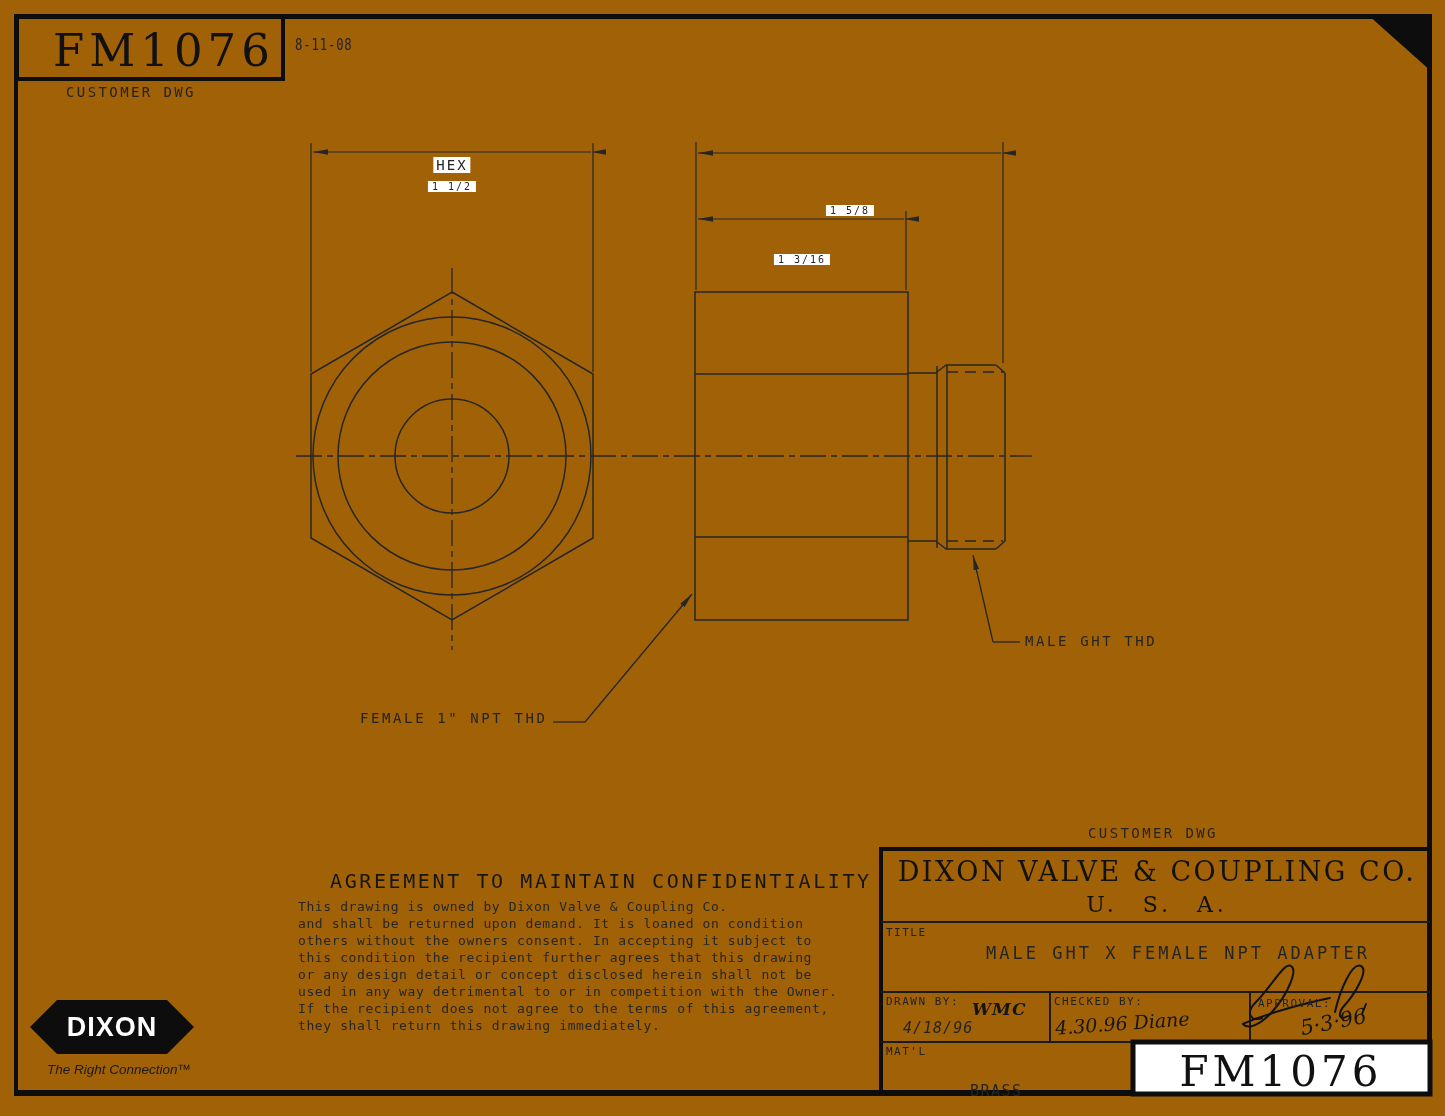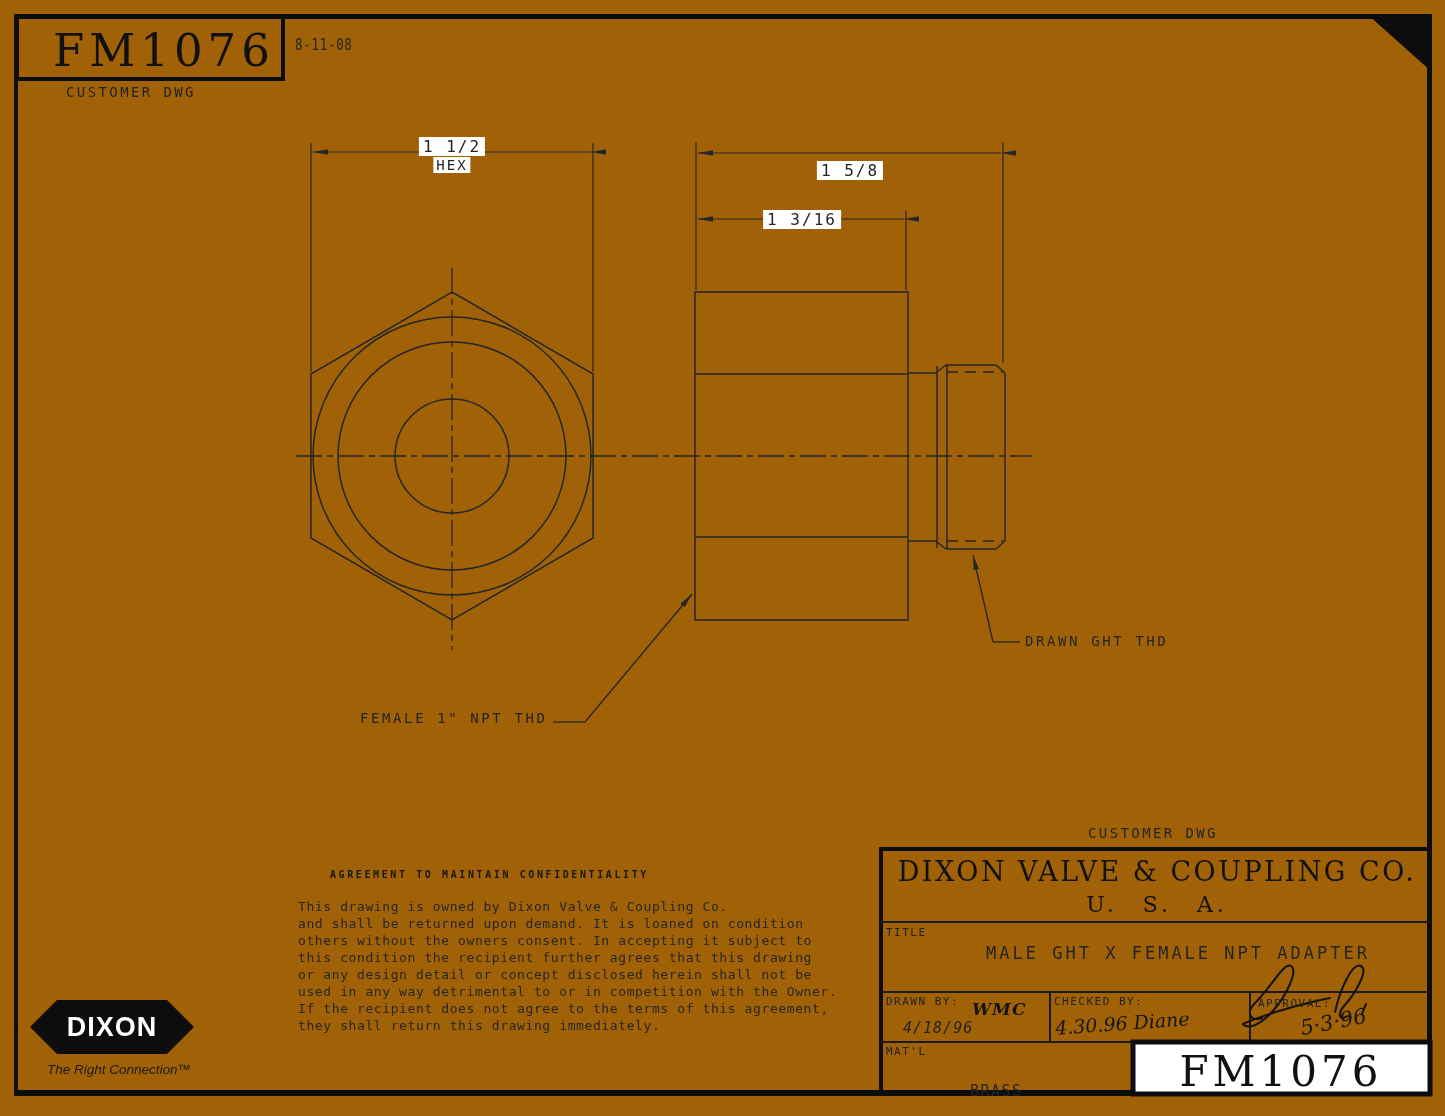--- a/index.html
+++ b/index.html
@@ -3,21 +3,21 @@
 <meta charset="utf-8">
 <style>
   html,body{margin:0;padding:0;background:#e8e8e8;}
   #page{position:relative;width:1445px;height:1116px;background:#a16207;overflow:hidden;
         font-family:"DejaVu Sans Mono",monospace;color:#1f1f1f;}
   .abs{position:absolute;white-space:nowrap;}
   .cad{font-family:"DejaVu Sans Mono",monospace;color:#242424;}
   .serif{font-family:"DejaVu Serif","Liberation Serif",serif;color:#111;}
   .hand{font-family:"DejaVu Serif","Liberation Serif",serif;font-style:italic;color:#151515;}
   .ctr{transform:translateX(-50%);}
-  .dimtxt{background:#fff;padding:0 4px;font-size:16px;letter-spacing:2px;}
+  .dimtxt{background:#fff;padding:0 4px;font-size:10px;letter-spacing:2px;margin-top:44px;}
   .lbl{font-size:11px;letter-spacing:1.5px;color:#222;}
   svg{position:absolute;left:0;top:0;}
   .agree-line{height:17px;font-size:13px;letter-spacing:0.6px;color:#262626;}
 </style>
 </head>
 <body>
 
 <div id="page">
 
   <svg width="1445" height="1116" viewBox="0 0 1445 1116">
@@ -112,23 +112,23 @@
   <div class="abs serif" style="left:53px;top:24px;font-size:45px;letter-spacing:5px;">FM1076</div>
   <div class="abs cad" style="left:295px;top:36px;font-size:15px;letter-spacing:1px;transform:scaleX(0.82);transform-origin:left;">8-11-08</div>
   <div class="abs cad" style="left:66px;top:84px;font-size:14px;letter-spacing:2.4px;">CUSTOMER DWG</div>
 
   <div class="abs cad dimtxt ctr" style="left:452px;top:137px;">1 1/2</div>
   <div class="abs cad ctr" style="left:452px;top:157px;font-size:14px;letter-spacing:2px;background:#fff;padding:0 3px;">HEX</div>
   <div class="abs cad dimtxt ctr" style="left:850px;top:161px;">1 5/8</div>
   <div class="abs cad dimtxt ctr" style="left:802px;top:210px;">1 3/16</div>
 
   <div class="abs cad" style="left:360px;top:710px;font-size:14px;letter-spacing:2.6px;">FEMALE 1" NPT THD</div>
-  <div class="abs cad" style="left:1025px;top:633px;font-size:14px;letter-spacing:2.6px;">DRAWN GHT THD</div>
+  <div class="abs cad" style="left:1025px;top:633px;font-size:14px;letter-spacing:2.6px;">MALE GHT THD</div>
 
-  <div class="abs cad" style="left:330px;top:869px;font-size:10px;font-weight:bold;letter-spacing:2.6px;color:#161616;">AGREEMENT TO MAINTAIN CONFIDENTIALITY</div>
+  <div class="abs cad" style="left:330px;top:869px;font-size:20px;font-weight:normal;letter-spacing:2.6px;color:#161616;">AGREEMENT TO MAINTAIN CONFIDENTIALITY</div>
   <div class="abs" style="left:298px;top:899px;">
     <div class="cad agree-line">This drawing is owned by Dixon Valve &amp; Coupling Co.</div>
     <div class="cad agree-line">and shall be returned upon demand.  It is loaned on condition</div>
     <div class="cad agree-line">others without the owners consent.  In accepting it subject to</div>
     <div class="cad agree-line">this condition the recipient further agrees that this drawing</div>
     <div class="cad agree-line">or any design detail or concept disclosed herein shall not be</div>
     <div class="cad agree-line">used in any way detrimental to or in competition with the Owner.</div>
     <div class="cad agree-line">If the recipient does not agree to the terms of this agreement,</div>
     <div class="cad agree-line">they shall return this drawing immediately.</div>
   </div>

